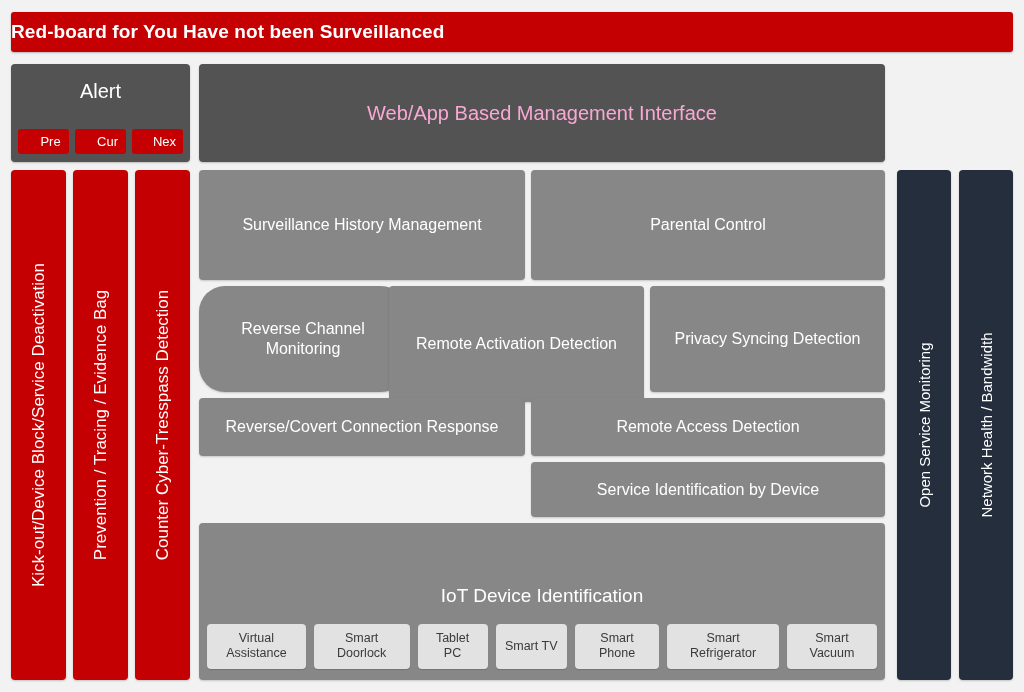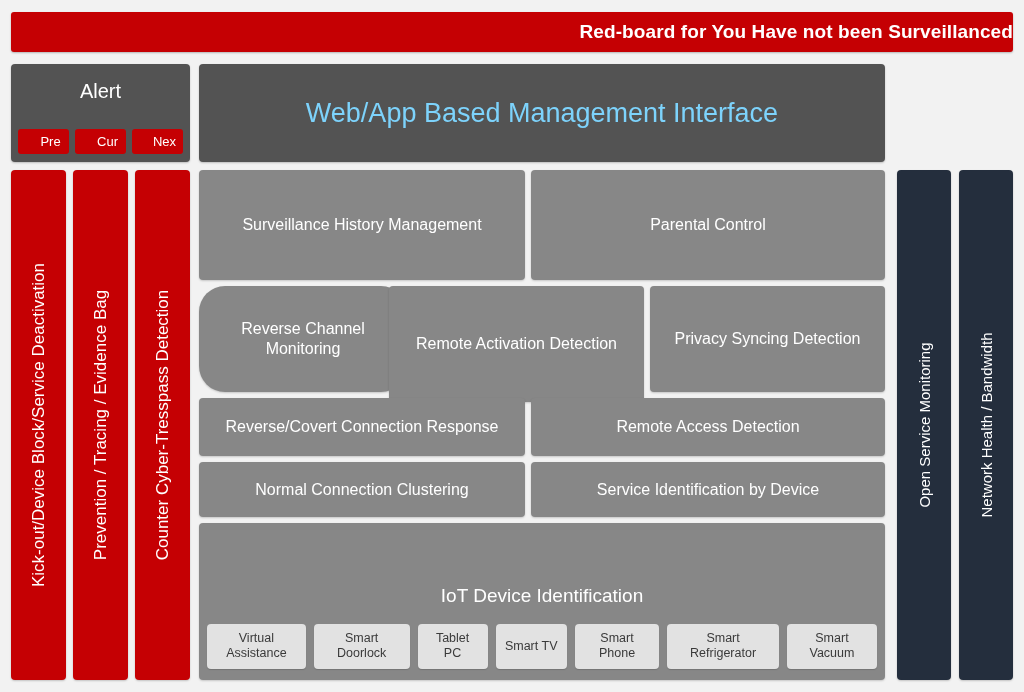--- a/index.html
+++ b/index.html
@@ -27,21 +27,21 @@
   .banner {
     position: absolute;
     left: 11px;
     top: 12px;
     width: 1002px;
     height: 40px;
     background: #c50003;
     border-radius: 3px;
     display: flex;
     align-items: center;
-    justify-content: flex-end;
+    justify-content: flex-start;
     box-shadow: 0 1px 2px rgba(0,0,0,0.25);
   }
   .banner-title {
     color: #ffffff;
     font-size: 19px;
     font-weight: bold;
     letter-spacing: 0.1px;
     text-align: center;
   }
 
@@ -97,22 +97,22 @@
     width: 686px;
     height: 98px;
     background: #535353;
     border-radius: 4px;
     display: flex;
     align-items: center;
     justify-content: center;
     box-shadow: 0 1px 2px rgba(0,0,0,0.22);
   }
   .webapp-header span {
-    color: #7dd3fc;
-    font-size: 27px;
+    color: #f9a8d4;
+    font-size: 20px;
   }
 
   
   .left-cols {
     position: absolute;
     left: 11px;
     top: 170px;
     width: 179px;
     height: 510px;
     display: flex;
@@ -316,23 +316,20 @@
       <span>Privacy Syncing Detection</span>
     </div>
 
     <div class="cell c-rem-acc">
       <span>Remote Access Detection</span>
     </div>
     <div class="cell c-rev-cov">
       <span>Reverse/Covert Connection Response</span>
     </div>
 
-    <div class="cell c-norm-clus">
-      <span>Normal Connection Clustering</span>
-    </div>
     <div class="cell c-svc-ident">
       <span>Service Identification by Device</span>
     </div>
 
     <div class="cell c-iot">
       <div class="iot-title">IoT Device Identification</div>
       <div class="iot-chips">
         <div class="chip chip-virtual">Virtual
 Assistance</div>
         <div class="chip chip-doorlock">Smart

